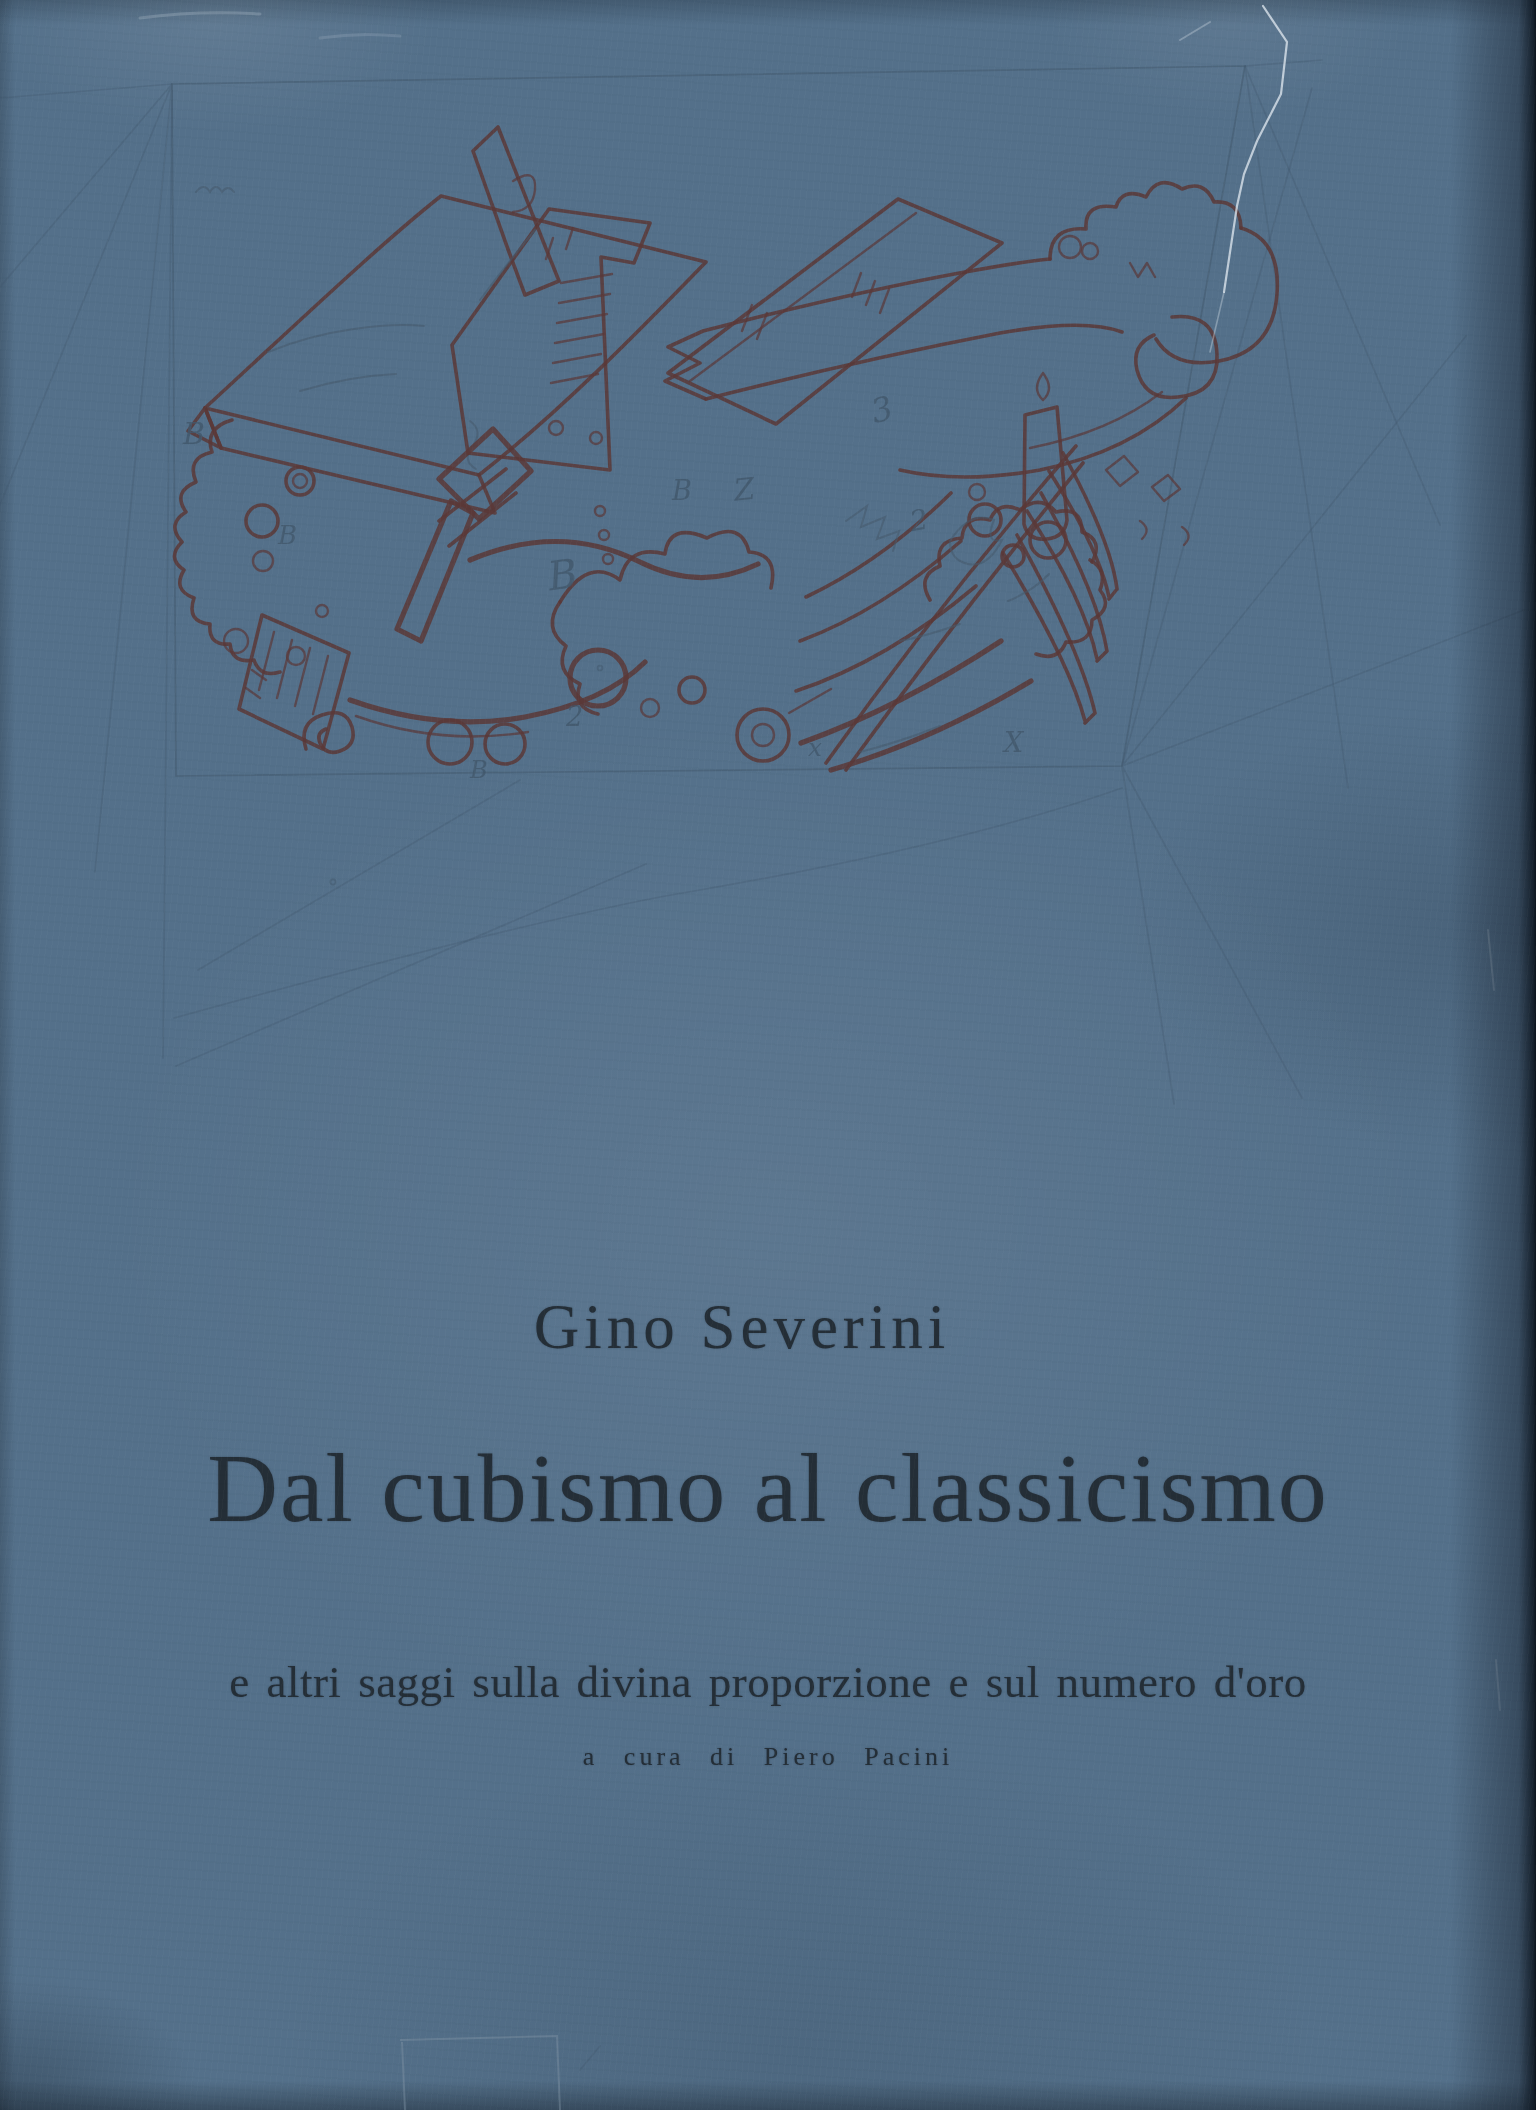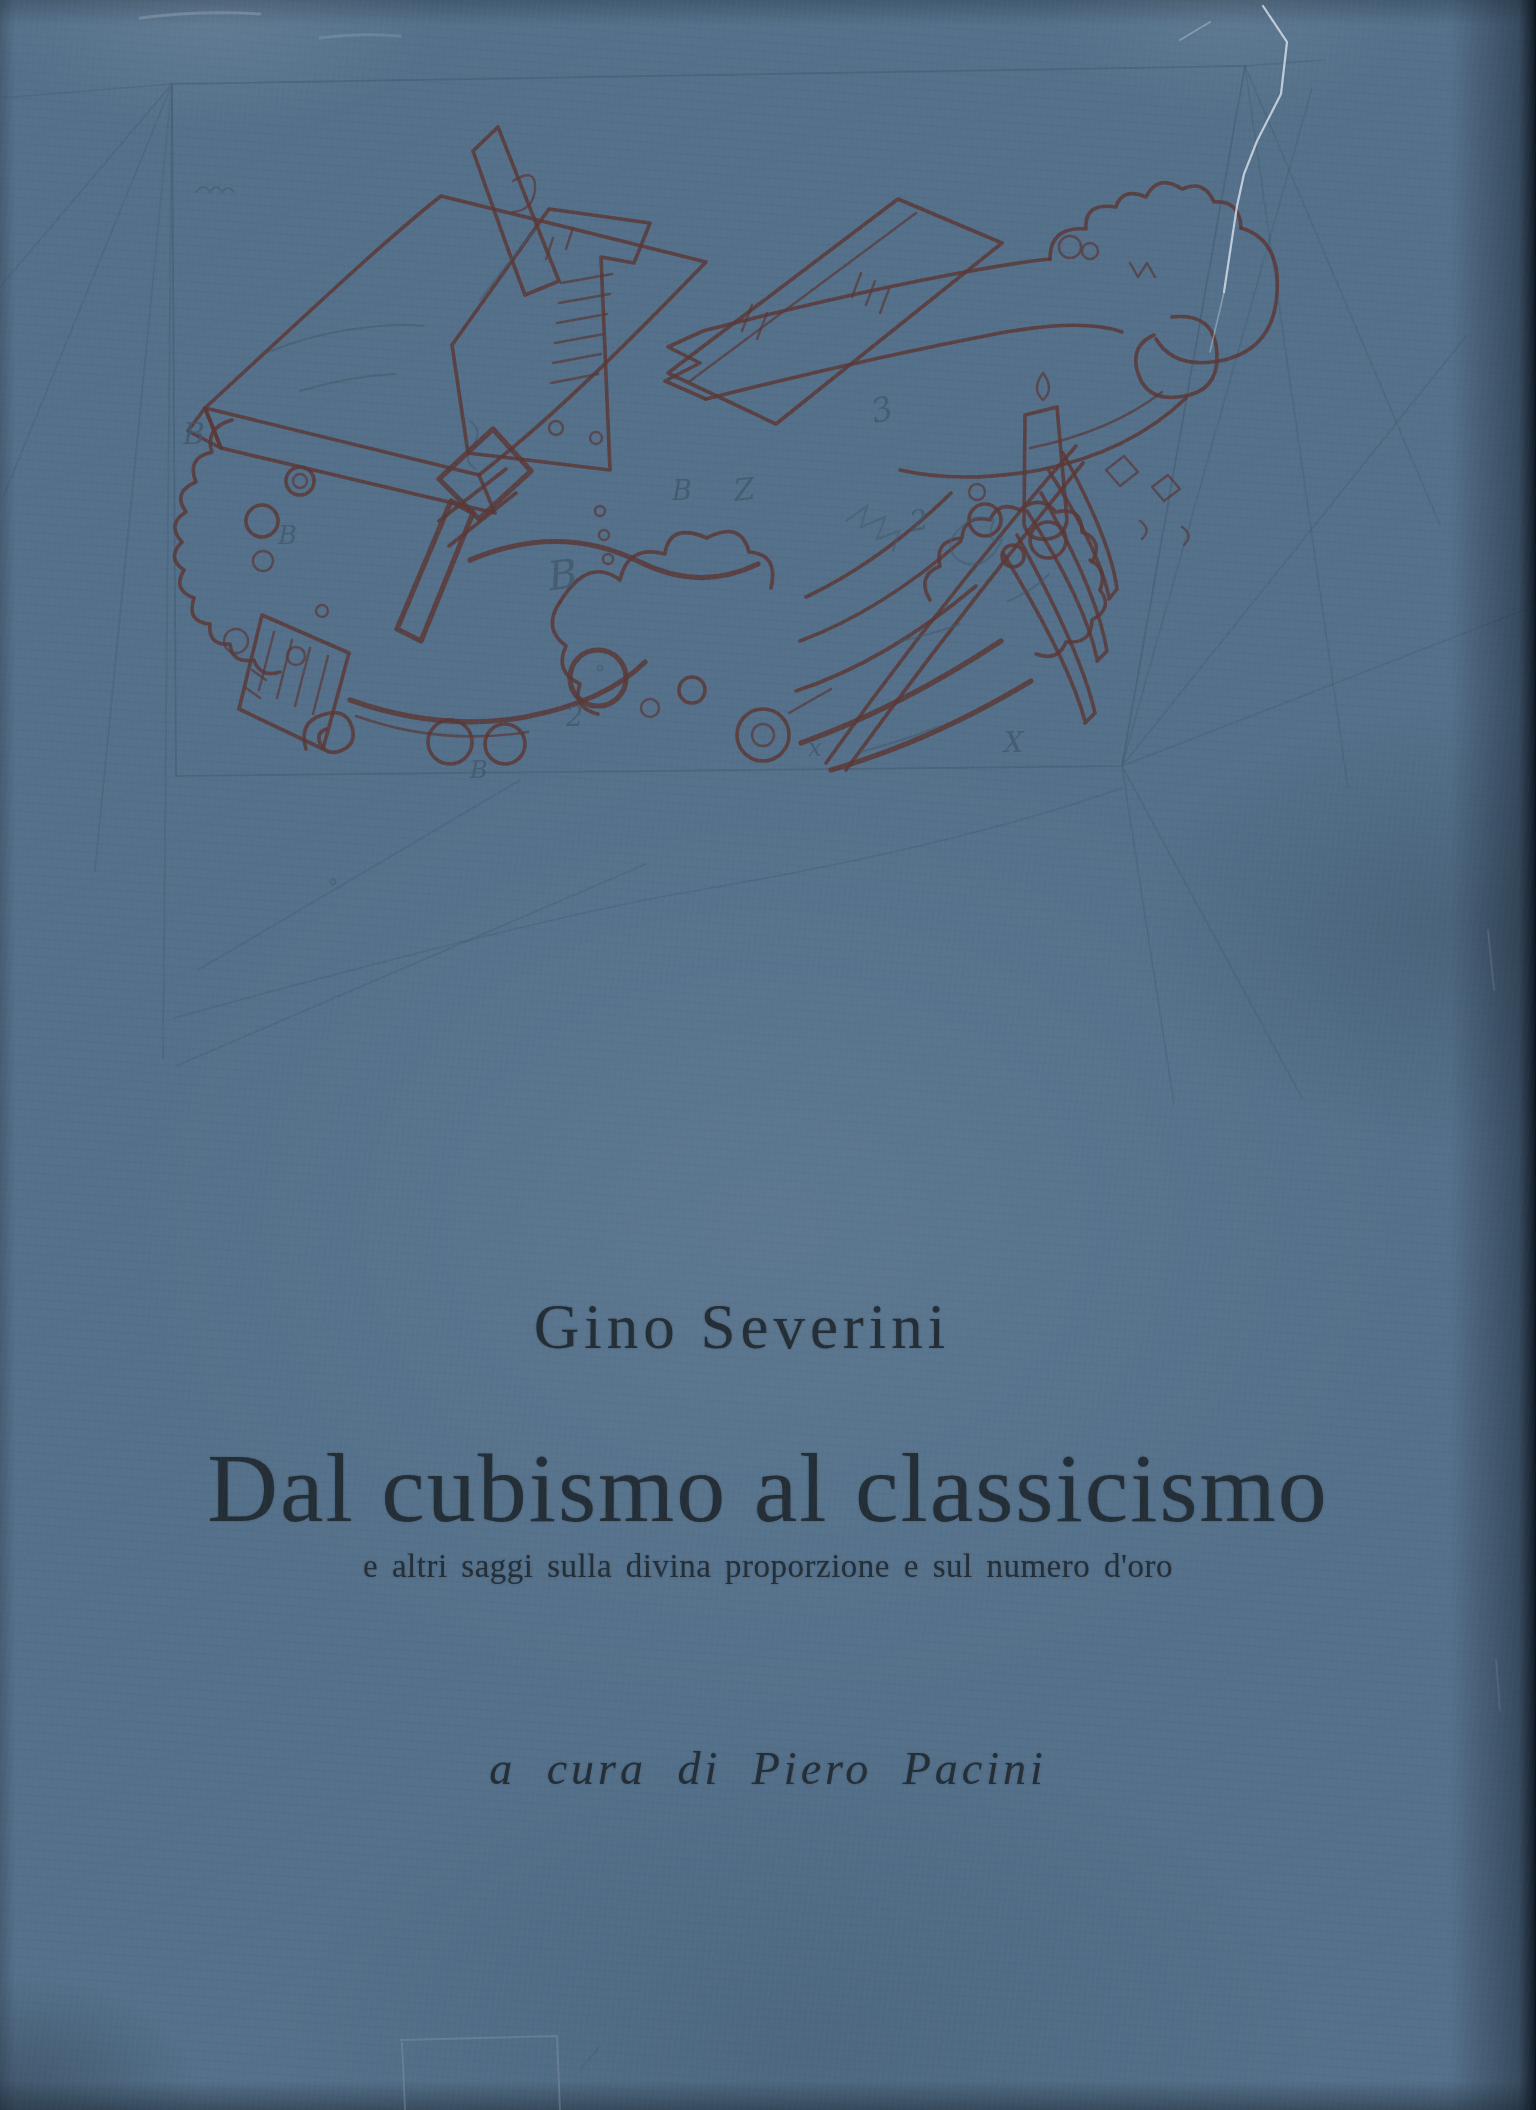--- a/index.html
+++ b/index.html
@@ -44,22 +44,22 @@
   .ink.bold{stroke-width:5.2;}
   .scribble{stroke:#46596c;fill:none;stroke-width:2;opacity:.55;stroke-linecap:round;}
   .wear{stroke:#e3ebf1;fill:none;stroke-linecap:round;}
   .ghost{stroke:#7e93a4;fill:none;stroke-width:2;opacity:.45;}
   text.mark{font-family:"DejaVu Serif","Liberation Serif",serif;fill:var(--pencil,#42586c);opacity:.8;font-style:italic;}
   
   .line{position:absolute;left:0;width:100%;text-align:center;color:var(--text,#242e37);
         text-shadow:0 0 2px rgba(28,38,48,.35);white-space:nowrap;}
   .author{top:1291px;font-size:63px;letter-spacing:5px;transform:translateX(-26px);}
   .title{top:1432px;font-size:98px;letter-spacing:2px;}
-  .subtitle{top:1548px;font-size:33px;letter-spacing:.5px;word-spacing:5px;}
-  .editor{top:1742px;font-size:46px;font-style:italic;letter-spacing:4px;word-spacing:15px;}
+  .subtitle{top:1656px;font-size:45px;letter-spacing:.5px;word-spacing:5px;}
+  .editor{top:1742px;font-size:26px;letter-spacing:4px;word-spacing:15px;}
   .publisher{top:1944px;font-size:66px;letter-spacing:5px;}
 </style>
 </head>
 <body>
 
 <div class="page">
 
   <div class="mottle"></div>
 
   <svg class="art" viewBox="0 0 1536 2110">

